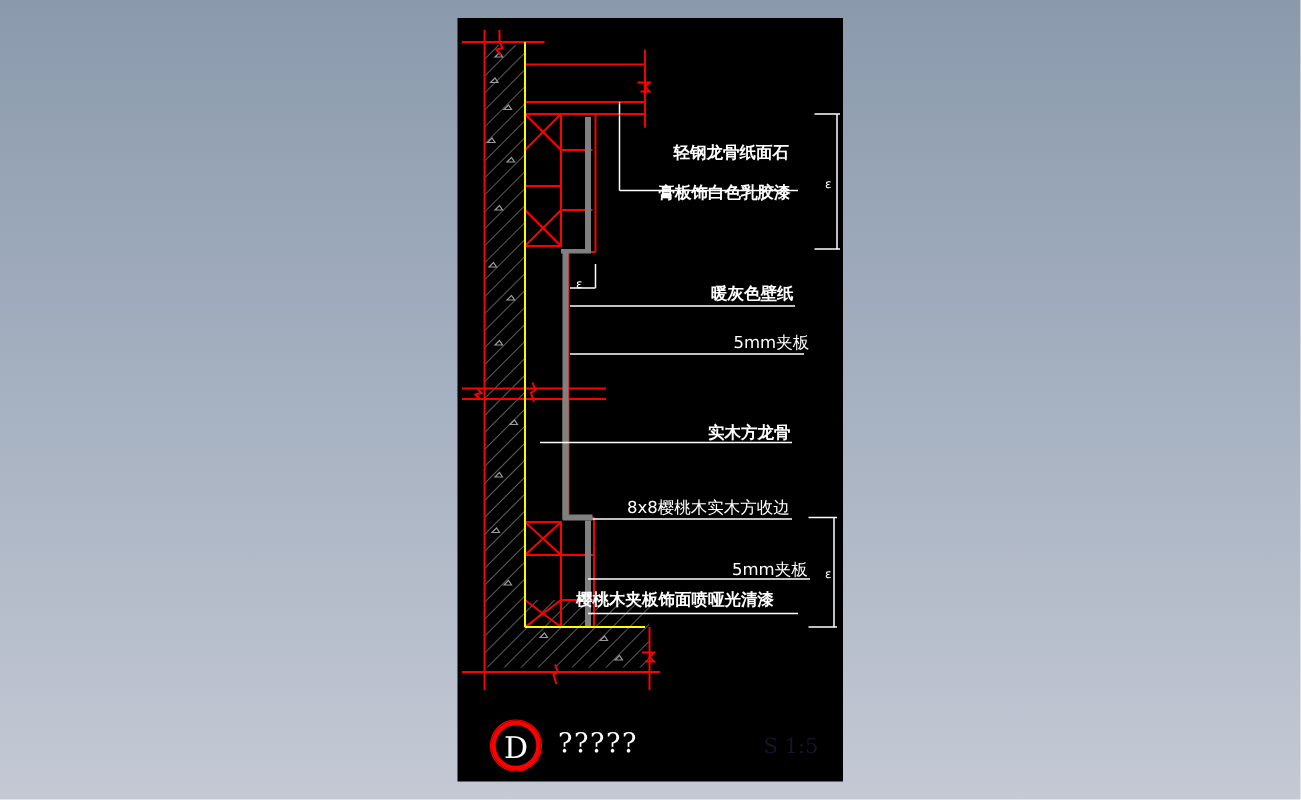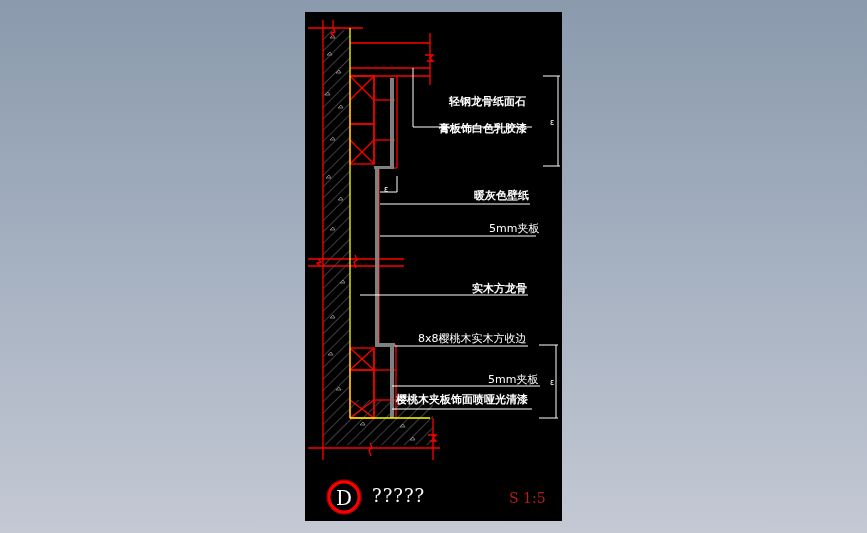--- a/index.html
+++ b/index.html
@@ -16,21 +16,21 @@
   .lbl {
     position:absolute; color:#fff; font-size:11px; font-weight:bold;
     white-space:nowrap; line-height:13px; font-family:"DejaVu Sans", sans-serif;
   }
   .lbl.thin { font-weight:normal; }
   .title-q {
     position:absolute; left:372px; top:485px; color:#fff; font-size:18px;
     font-family:"DejaVu Serif", serif; letter-spacing:1px;
   }
   .scale {
-    position:absolute; left:509px; top:490px; color:#b91c1c; font-size:14px;
+    position:absolute; left:509px; top:490px; color:#0f172a; font-size:14px;
     font-family:"DejaVu Serif", serif;
   }
   .dlabel {
     position:absolute; left:330px; top:484px; width:28px; height:28px;
     color:#fff; font-size:20px; font-family:"DejaVu Serif", serif;
     text-align:center; line-height:28px;
   }
 </style>
 </head>
 <body>
@@ -157,21 +157,21 @@
   </g>
 </svg>
 
 <div class="lbl" style="left:449px;top:95px;">轻钢龙骨纸面石</div>
 <div class="lbl" style="left:439px;top:122px;">膏板饰白色乳胶漆</div>
 <div class="lbl" style="left:474px;top:189px;">暖灰色壁纸</div>
 <div class="lbl thin" style="left:489px;top:222px;">5mm夹板</div>
 <div class="lbl" style="left:472px;top:282px;">实木方龙骨</div>
 <div class="lbl thin" style="left:418px;top:332px;">8x8樱桃木实木方收边</div>
 <div class="lbl thin" style="left:488px;top:373px;">5mm夹板</div>
-<div class="lbl" style="left:396px;top:393px;">樱桃木夹板饰面喷哑光清漆</div>
+<div class="lbl" style="left:384px;top:393px;">樱桃木夹板饰面喷哑光清漆</div>
 
 <div class="lbl thin" style="left:550px;top:116px;font-size:8px;">ε</div>
 <div class="lbl thin" style="left:550px;top:376px;font-size:8px;">ε</div>
 <div class="lbl thin" style="left:384px;top:183px;font-size:8px;">ε</div>
 
 <div class="dlabel">D</div>
 <div class="title-q">?????</div>
 <div class="scale">S 1:5</div>
 
 </body></html>

